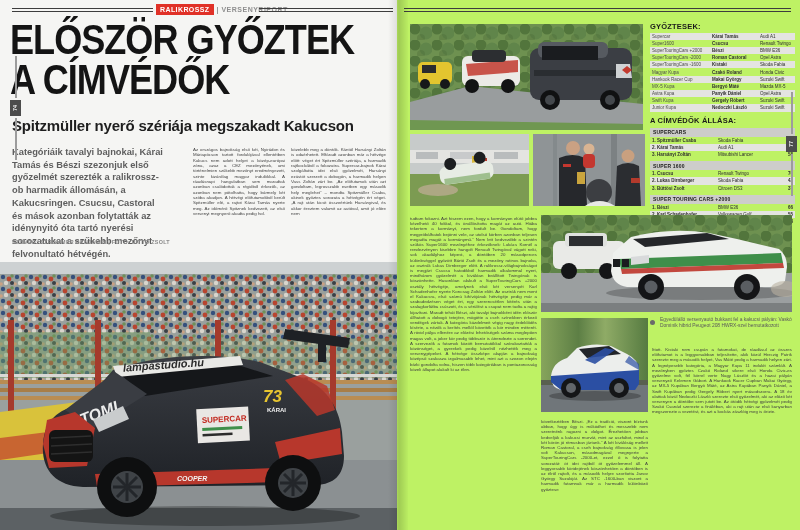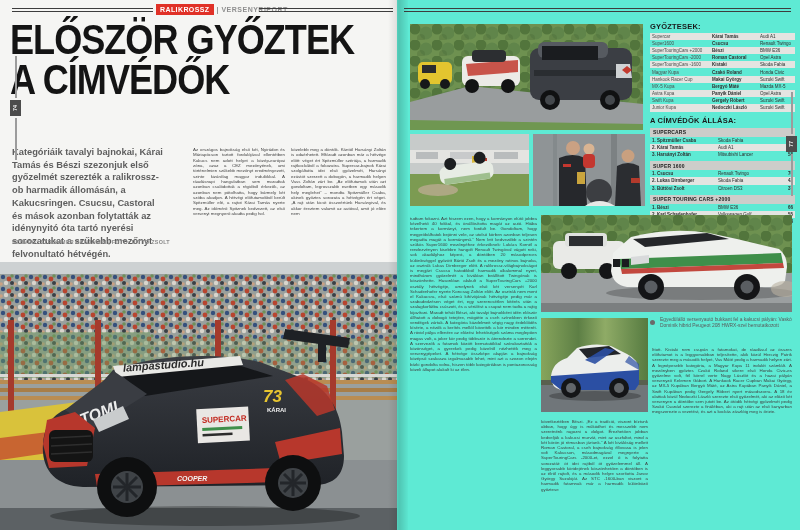--- a/index.html
+++ b/index.html
@@ -1,21 +1,21 @@
 <!DOCTYPE html>
 <html><head>
 <meta charset="utf-8">
 <style>
   html,body{margin:0;padding:0;background:#dcdcda;}
   *{box-sizing:border-box;}
   .spread{position:relative;width:800px;height:530px;background:#f4f4f2;overflow:hidden;
           font-family:"Liberation Sans",sans-serif;box-shadow:inset 0 0 18px rgba(0,0,0,.18);}
   .page{position:absolute;top:0;bottom:0;}
   .page-left{left:0;width:397px;background:#f5f5f3;}
-  .page-right{left:397px;width:403px;background:#5eead4;}
+  .page-right{left:397px;width:403px;background:#bef264;}
   .spine{position:absolute;left:388px;top:0;bottom:0;width:20px;z-index:5;pointer-events:none;
          background:linear-gradient(to right,rgba(0,0,0,0),rgba(0,0,0,.08) 40%,rgba(0,0,0,.16) 55%,rgba(0,0,0,.02));}
 
   
   .rule{position:absolute;height:4px;border-top:1px solid #3d3d3d;border-bottom:1px solid #3d3d3d;}
   .rule-la{left:12px;top:8px;width:141px;}
   .rule-lb{left:259px;top:8px;width:134px;}
   .rule-r{left:7px;top:8px;width:387px;}
   .kicker{position:absolute;left:156px;top:4px;display:flex;align-items:center;gap:3px;}
   .kicker-tag{background:#e03127;color:#fff;font-size:7px;font-weight:bold;padding:2px 4px 1.5px;letter-spacing:.4px;}
@@ -112,20 +112,21 @@
     <div class="kicker">
       <span class="kicker-tag">RALIKROSSZ</span>
       <span class="kicker-label">| VERSENYRIPORT</span>
     </div>
     <div class="rule rule-lb"></div>
 
     <div class="headline">
       <div>ELŐSZÖR GYŐZTEK</div>
       <div>A CÍMVÉDŐK</div>
     </div>
+    <div class="subtitle">Spitzmüller nyerő szériája megszakadt Kakucson</div>
     <div class="lead">Kategóriáik tavalyi bajnokai, Kárai Tamás és Bészi szezonjuk első győzelmét szerezték a ralikrossz-ob harmadik állomásán, a Kakucsringen. Csucsu, Castoral és mások azonban folytatták az idénynyitó óta tartó nyerési sorozatukat a szűkebb mezőnyt felvonultató hétvégén.</div>
     <div class="byline">SZÖVEG: STROMMER BENJAMIN | FOTÓ: BITTO ZSOLT</div>
     <div class="bodycol col1">Az országos bajnokság első két, Nyirádon és Máriapócson tartott fordulójával ellentétben Kakucs nem adott helyet a közép-európai zóna, azaz a CEZ mezőnyének, ami történelmien szűkebb mezőnyt eredményezett, szinte kizárólag magyar indulókkal. A ráadásnapi hangulatban sem maradtak azonban csalódottak a régióból érkezők, az azonban nem pótolhatta, hogy bármely két szóba akadjon. A hétvégi előfutamokból került Spitzmüller elé, a rajtot Kárai Tamás nyerte meg. Az időmérő Spitznek kedvezett, az első versenyt megnyerő akadta pedig hol.</div>
     <div class="bodycol col2">közelebb meg a döntők. Kántól Harsányi Zoltán is odaérhetett. Elfáradt azonban már a hétvége előtt: véget ért Spitzmüller szériája, a harmadik rajtkockából a fokozatra. Supercar-bajnok Kárai szolgáltatta idei első győzelmét, Harsányi ezüstöt szerzett a dobogón, a harmadik helyen Vass Zoltán zárt be. „Az előfutamok után azt gondoltam, legrosszabb esetben egy második hely meglehet” – mondta Spitzmüller Csaba, akinek győztes sorozata a hétvégén ért véget. „A rajt után kicsit összeértünk Harsányival, és akkor éreztem valamit az autóval, amit jó előre nem</div>
 
     <div class="photo photo-main">
       <svg viewBox="0 0 397 268" preserveAspectRatio="none">
         <rect x="0" y="0" width="397" height="52" fill="#cdd1d2"></rect>
         <rect x="0" y="12" width="397" height="108" fill="url(#crowd)"></rect>
         <rect x="0" y="70" width="150" height="46" fill="#6f9b5f" opacity=".45"></rect>

